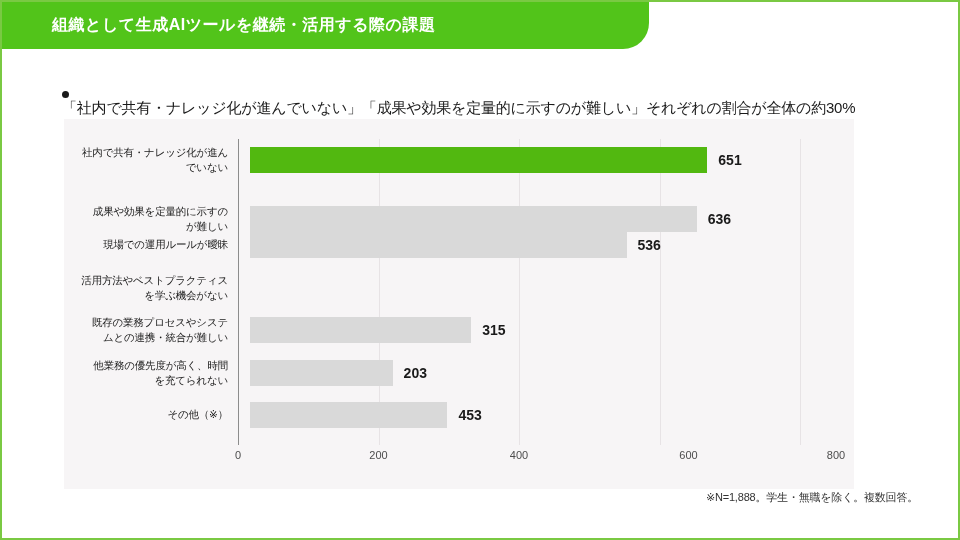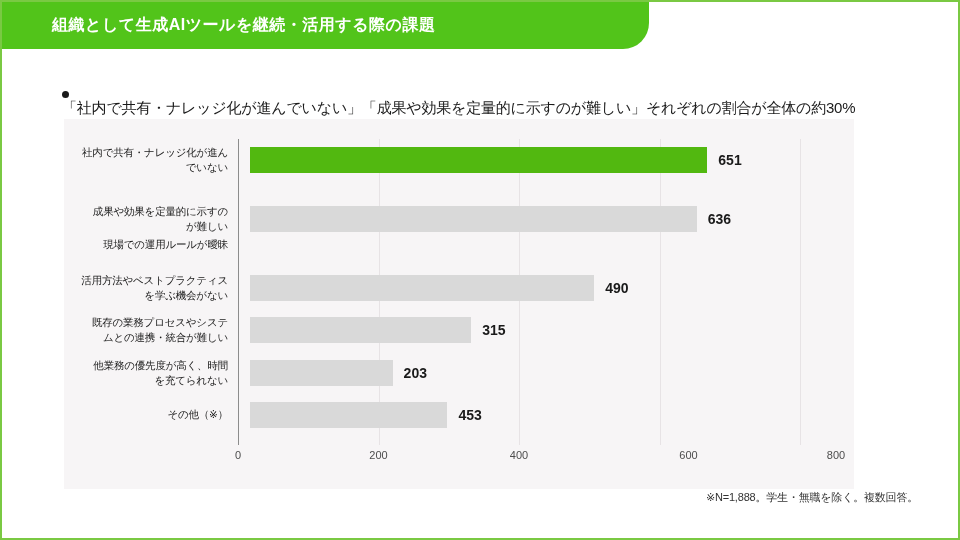--- a/index.html
+++ b/index.html
@@ -173,27 +173,27 @@
         </div>
         <div class="row" style="top: 62.5px; margin-top: 16px;">
           <div class="cat-label">成果や効果を定量的に示すの<br>が難しい</div>
           <div class="bar-wrap">
             <div class="bar" style="width: 446.79px;"></div>
             <span class="bar-value">636</span>
           </div>
         </div>
         <div class="row" style="top: 105px;">
           <div class="cat-label">現場での運用ルールが曖昧</div>
+          <div class="bar-wrap">
+            <div class="bar" style="width: 376.54px;"></div>
+            <span class="bar-value">536</span>
+          </div>
         </div>
         <div class="row" style="top: 147.5px;">
           <div class="cat-label">活用方法やベストプラクティス<br>を学ぶ機会がない</div>
-          <div class="bar-wrap">
-            <div class="bar" style="width: 344.225px;"></div>
-            <span class="bar-value">490</span>
-          </div>
         </div>
         <div class="row" style="top: 190px;">
           <div class="cat-label">既存の業務プロセスやシステ<br>ムとの連携・統合が難しい</div>
           <div class="bar-wrap">
             <div class="bar" style="width: 221.287px;"></div>
             <span class="bar-value">315</span>
           </div>
         </div>
         <div class="row" style="top: 232.5px;">
           <div class="cat-label">他業務の優先度が高く、時間<br>を充てられない</div>

